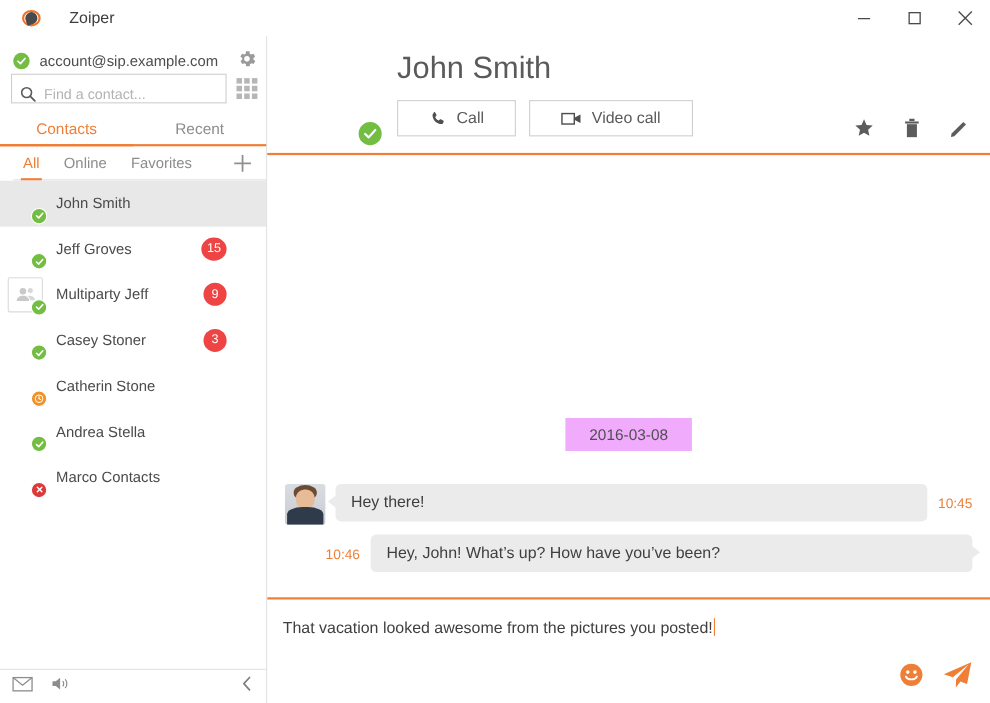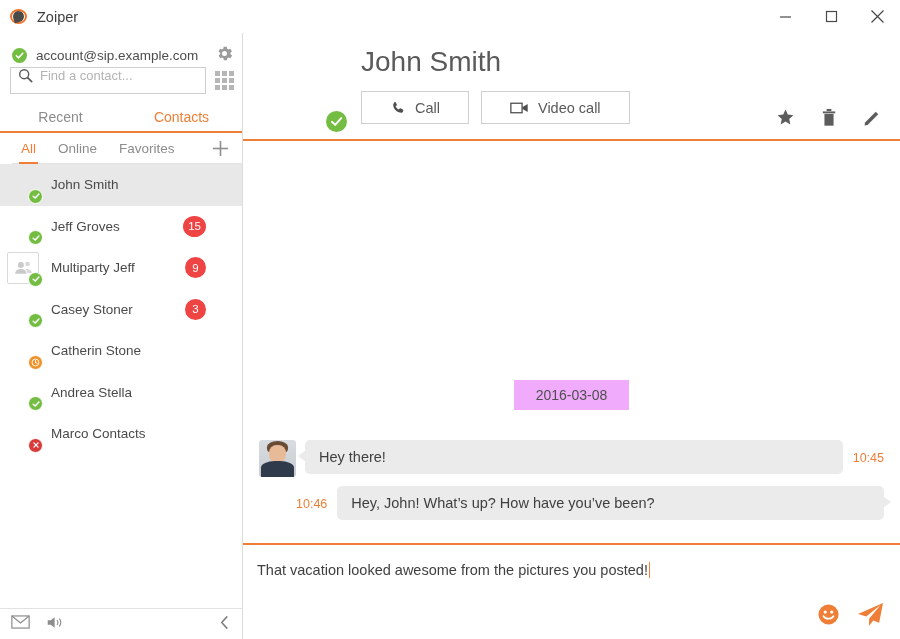--- a/index.html
+++ b/index.html
@@ -18,21 +18,21 @@
   }
 
   
   .titlebar {
     height: 33px;
     display: flex;
     align-items: center;
     background: #ffffff;
     flex: 0 0 33px;
   }
-  .logo-wrap { display: flex; align-items: center; padding-left: 9px; gap: 8px; }
+  .logo-wrap { display: flex; align-items: center; padding-left: 19px; gap: 24px; }
   .logo-icon {
     width: 20px; height: 19px;
     border-radius: 5px;
     background: #fff;
     position: relative;
   }
   .logo-icon .ring {
     position: absolute; left: 1px; top: 2px;
     width: 17px; height: 15px;
     border: 2px solid #f0732a;
@@ -85,21 +85,21 @@
 
   .search-row {
     display: flex; align-items: center;
     padding: 4px 8px 8px 10px;
     gap: 9px;
   }
   .search-box {
     flex: 1 1 auto;
     height: 27px;
     border: 1px solid #cfcfcf;
-    display: flex; align-items: flex-start;
+    display: flex; align-items: flex-end;
     padding: 0 7px;
     gap: 7px;
     background: #fff;
   }
   .search-box svg { color: #5a5a5a; flex: 0 0 auto; }
   .search-box input {
     border: 0; outline: 0;
     font-size: 13px; color: #444;
     font-family: "Liberation Sans", sans-serif;
     width: 100%;
@@ -460,25 +460,25 @@
             <i></i>
             <i></i>
             <i></i>
             <i></i>
             <i></i>
             <i></i>
         </span>
       </div>
 
       <div class="tabs">
+        <div class="tab active">
+          <span>Contacts</span>
+        </div>
         <div class="tab">
           <span>Recent</span>
-        </div>
-        <div class="tab active">
-          <span>Contacts</span>
         </div>
       </div>
 
       <div class="subtabs">
         <div class="subtab active">
           <span>All</span>
         </div>
         <div class="subtab">
           <span>Online</span>
         </div>

